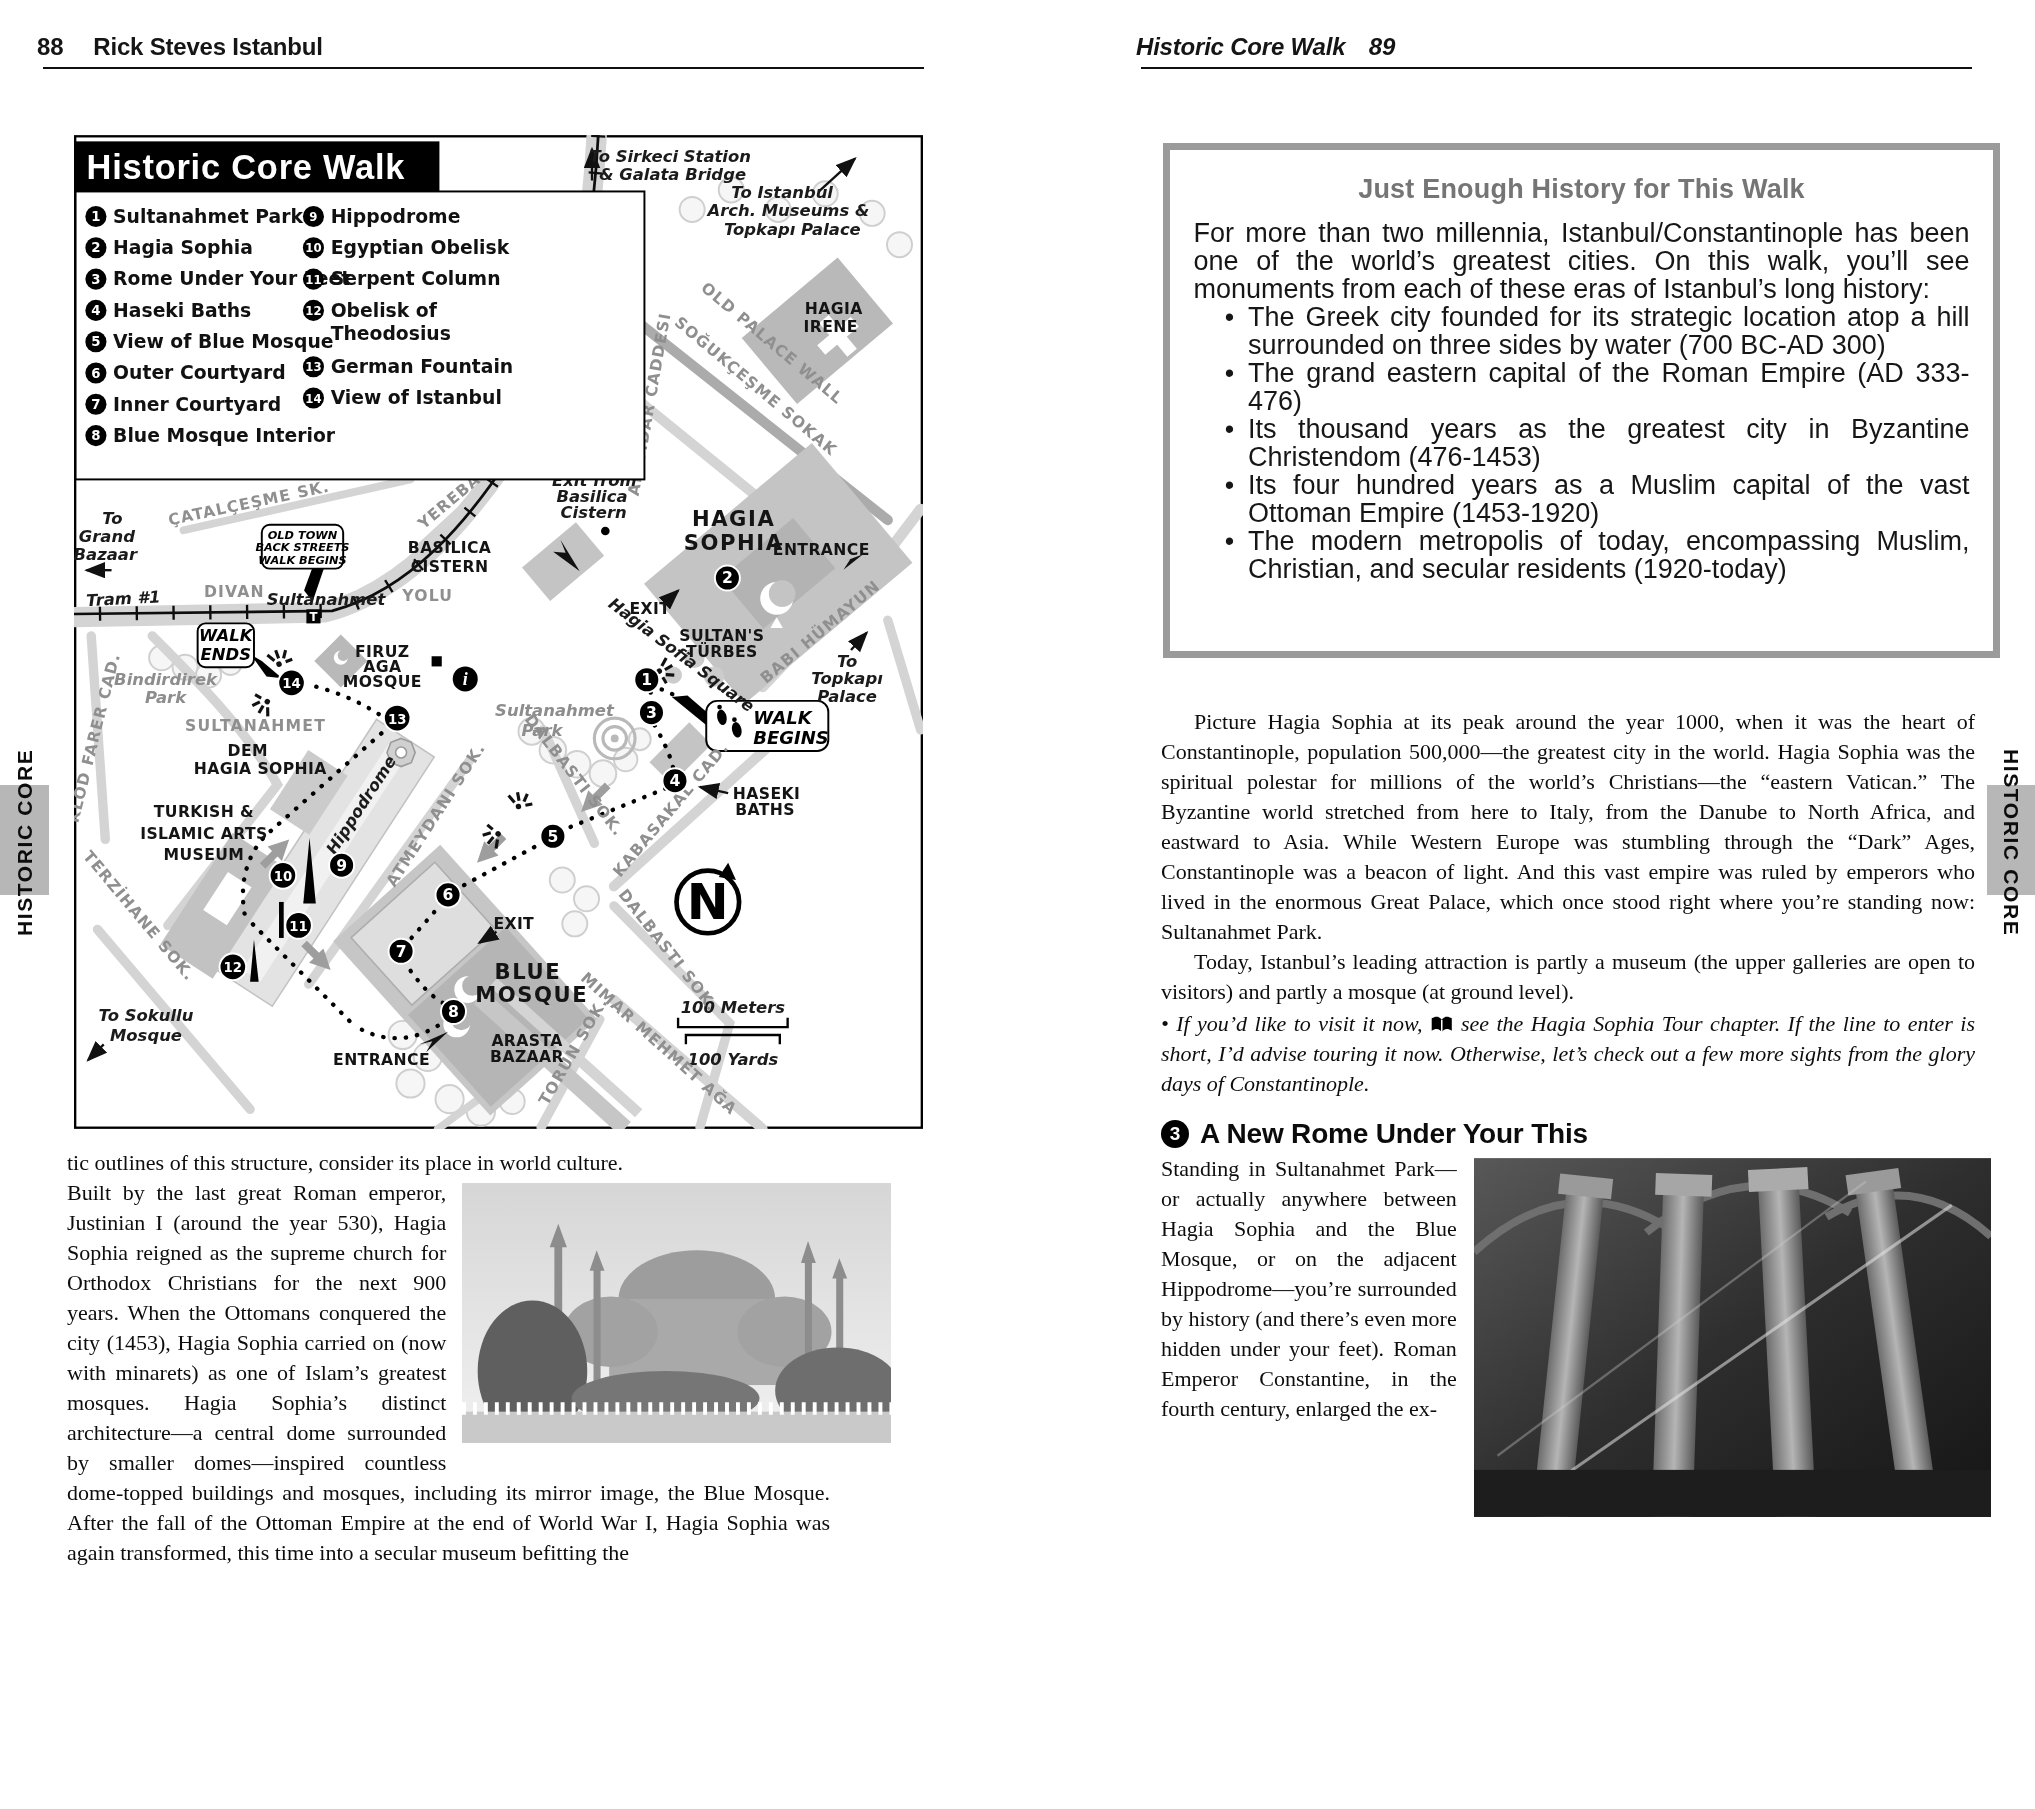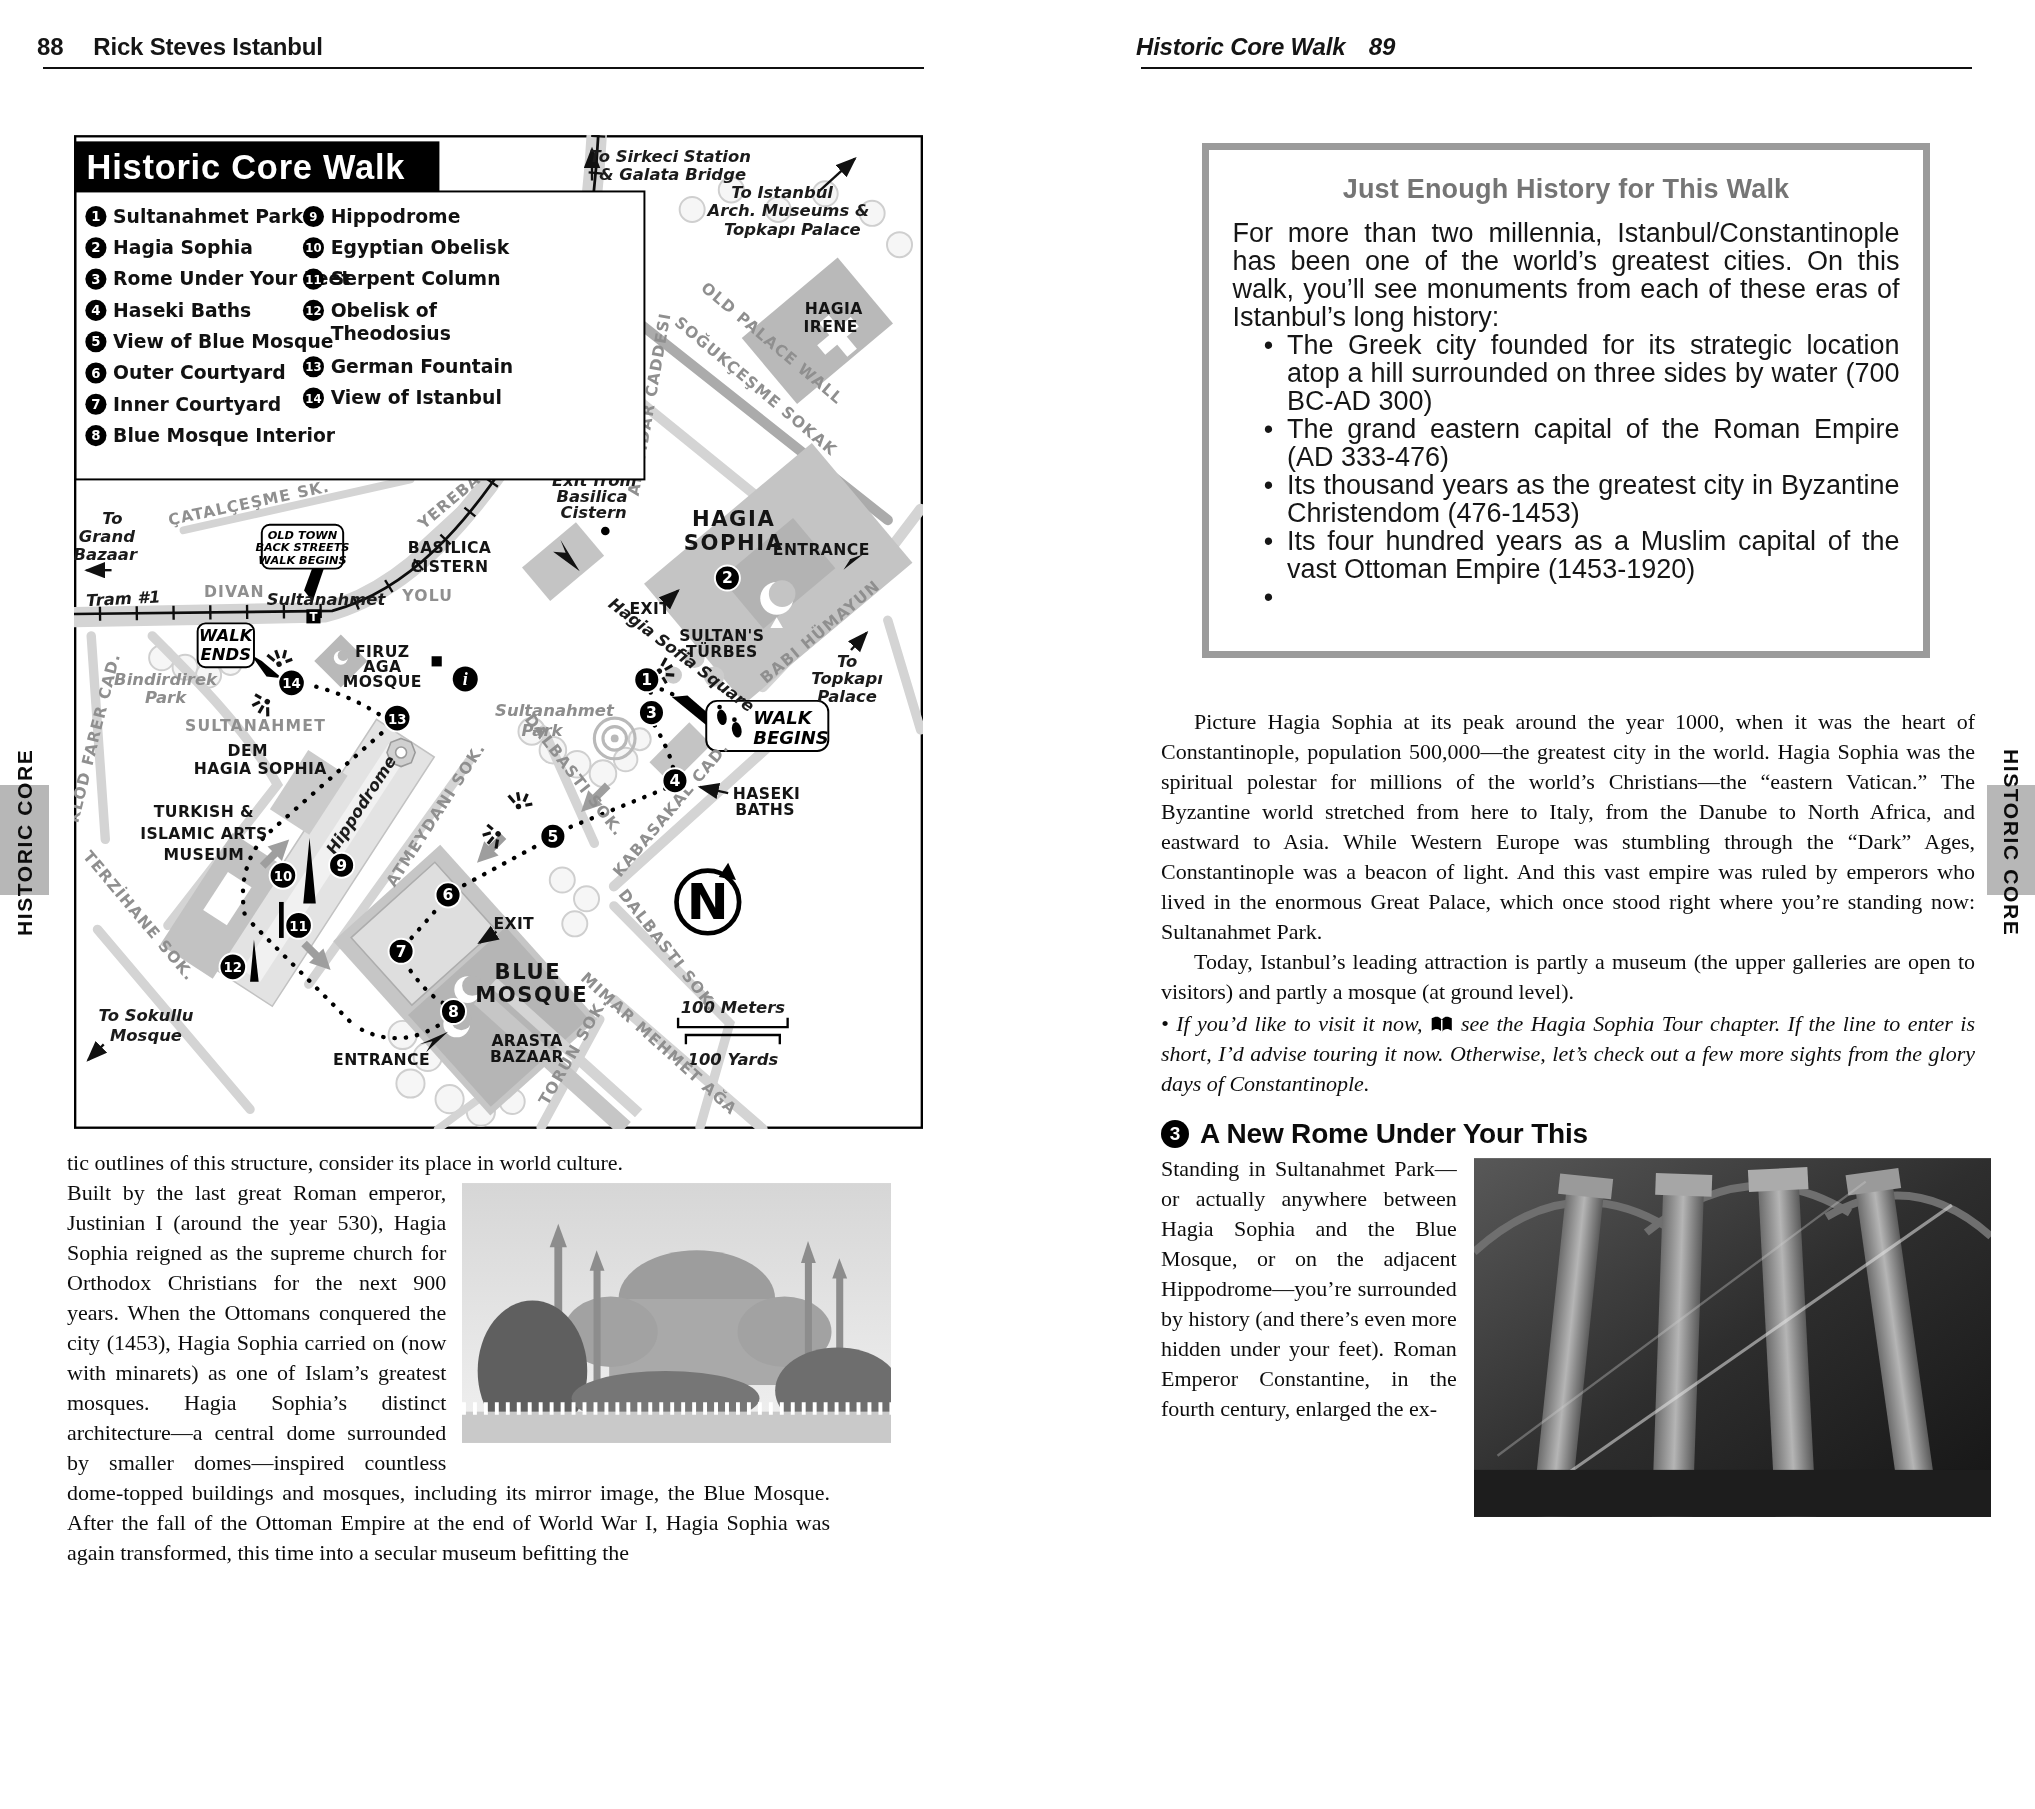--- a/index.html
+++ b/index.html
@@ -28,21 +28,21 @@
   .t-hand{font-family:"DejaVu Sans",sans-serif;font-style:italic;font-weight:600;font-size:21px;fill:#1b1b1b;}
   .t-street{font-family:"DejaVu Sans",sans-serif;font-weight:700;font-size:20px;fill:#8f8f8f;letter-spacing:1.5px;}
   .t-place{font-family:"DejaVu Sans",sans-serif;font-weight:700;font-size:20px;fill:#141414;letter-spacing:0.5px;}
   .t-place-lg{font-family:"DejaVu Sans",sans-serif;font-weight:700;font-size:27px;fill:#141414;letter-spacing:2px;}
   .t-callout{font-family:"DejaVu Sans",sans-serif;font-style:italic;font-weight:800;fill:#000;}
   .t-gray-hand{font-family:"DejaVu Sans",sans-serif;font-style:italic;font-weight:600;font-size:21px;fill:#8d8d8d;}
   .anchor-mid{text-anchor:middle;}
   .street{stroke:#d4d4d4;fill:none;stroke-linecap:round;}
   .routedot{stroke:#000;stroke-width:5.5;fill:none;stroke-dasharray:0.5 14;stroke-linecap:round;}
   
-  #historybox{position:absolute;left:1202px;top:143px;width:728px;height:515px;
+  #historybox{position:absolute;left:1163px;top:143px;width:837px;height:515px;
               border:7px solid #9b9b9b;box-sizing:border-box;background:#fff;padding:19px 23.5px 0 23.5px;}
   #historybox h2{margin:4.7px 0 14px 0;text-align:center;font-size:27px;font-weight:800;color:#757575;letter-spacing:0.2px;}
   .boxtext{font-size:27px;line-height:28px;text-align:justify;color:#161616;}
   .bullet{position:relative;margin-left:23.5px;padding-left:31px;}
   .bullet .bul{position:absolute;left:7.8px;}
   
   .serifbody{font-family:"Liberation Serif",serif;font-size:22px;line-height:30px;
              text-align:justify;color:#0d0d0d;}
   #body-right{position:absolute;left:1161px;top:707px;width:814px;}
   #body-left{position:absolute;left:67px;top:1148px;width:763px;}
@@ -553,21 +553,21 @@
     </div>
   </div>
 
   <div id="historybox">
     <h2>Just Enough History for This Walk</h2>
     <div class="boxtext">For more than two millennia, Istanbul/Constantinople has been one of the world’s greatest cities. On this walk, you’ll see monuments from each of these eras of Istanbul’s long history:</div>
     <div class="boxtext bullet"><span class="bul">•</span><span>The Greek city founded for its strategic location atop a hill surrounded on three sides by water (700 BC-AD 300)</span></div>
     <div class="boxtext bullet"><span class="bul">•</span><span>The grand eastern capital of the Roman Empire (AD 333-476)</span></div>
     <div class="boxtext bullet"><span class="bul">•</span><span>Its thousand years as the greatest city in Byzantine Christendom (476-1453)</span></div>
     <div class="boxtext bullet"><span class="bul">•</span><span>Its four hundred years as a Muslim capital of the vast Ottoman Empire (1453-1920)</span></div>
-    <div class="boxtext bullet"><span class="bul">•</span></div>
+    <div class="boxtext bullet"><span class="bul">•</span><span>The modern metropolis of today, encompassing Muslim, Christian, and secular residents (1920-today)</span></div>
   </div>
 
   <div id="body-right" class="serifbody">
     <p class="indent">Picture Hagia Sophia at its peak around the year 1000, when it was the heart of Constantinople, population 500,000—the greatest city in the world. Hagia Sophia was the spiritual polestar for millions of the world’s Christians—the “eastern Vatican.” The Byzantine world stretched from here to Italy, from the Danube to North Africa, and eastward to Asia. While Western Europe was stumbling through the “Dark” Ages, Constantinople was a beacon of light. And this vast empire was ruled by emperors who lived in the enormous Great Palace, which once stood right where you’re standing now: Sultanahmet Park.</p>
     <p class="indent">Today, Istanbul’s leading attraction is partly a museum (the upper galleries are open to visitors) and partly a mosque (at ground level).</p>
     <p class="note">
       <span>• </span><span>If you’d like to visit it now, </span><svg class="bookicon" viewBox="0 0 30 22">
           <path d="M2,3 C8,-1 13,1 15,5 C17,1 22,-1 28,3 L28,19 C22,15 17,17 15,21 C13,17 8,15 2,19 Z" fill="#000"></path>
           <line x1="15" y1="5" x2="15" y2="21" stroke="#fff" stroke-width="2"></line>
         </svg><span> see the Hagia Sophia Tour chapter. If the line to enter is short, I’d advise touring it now. Otherwise, let’s check out a few more sights from the glory days of Constantinople.</span>

